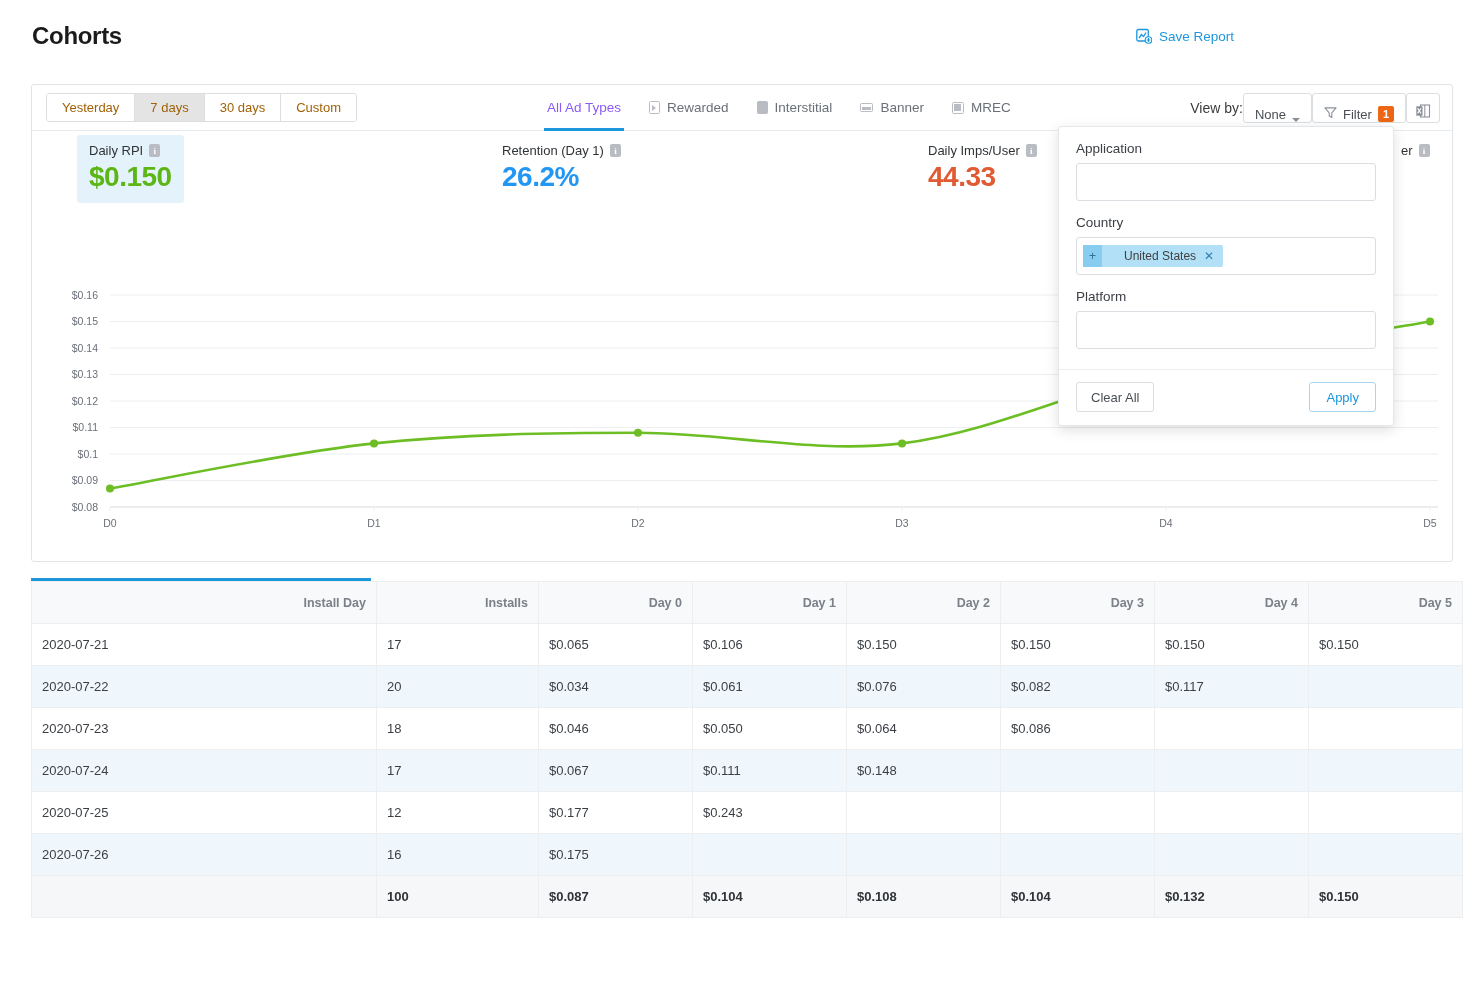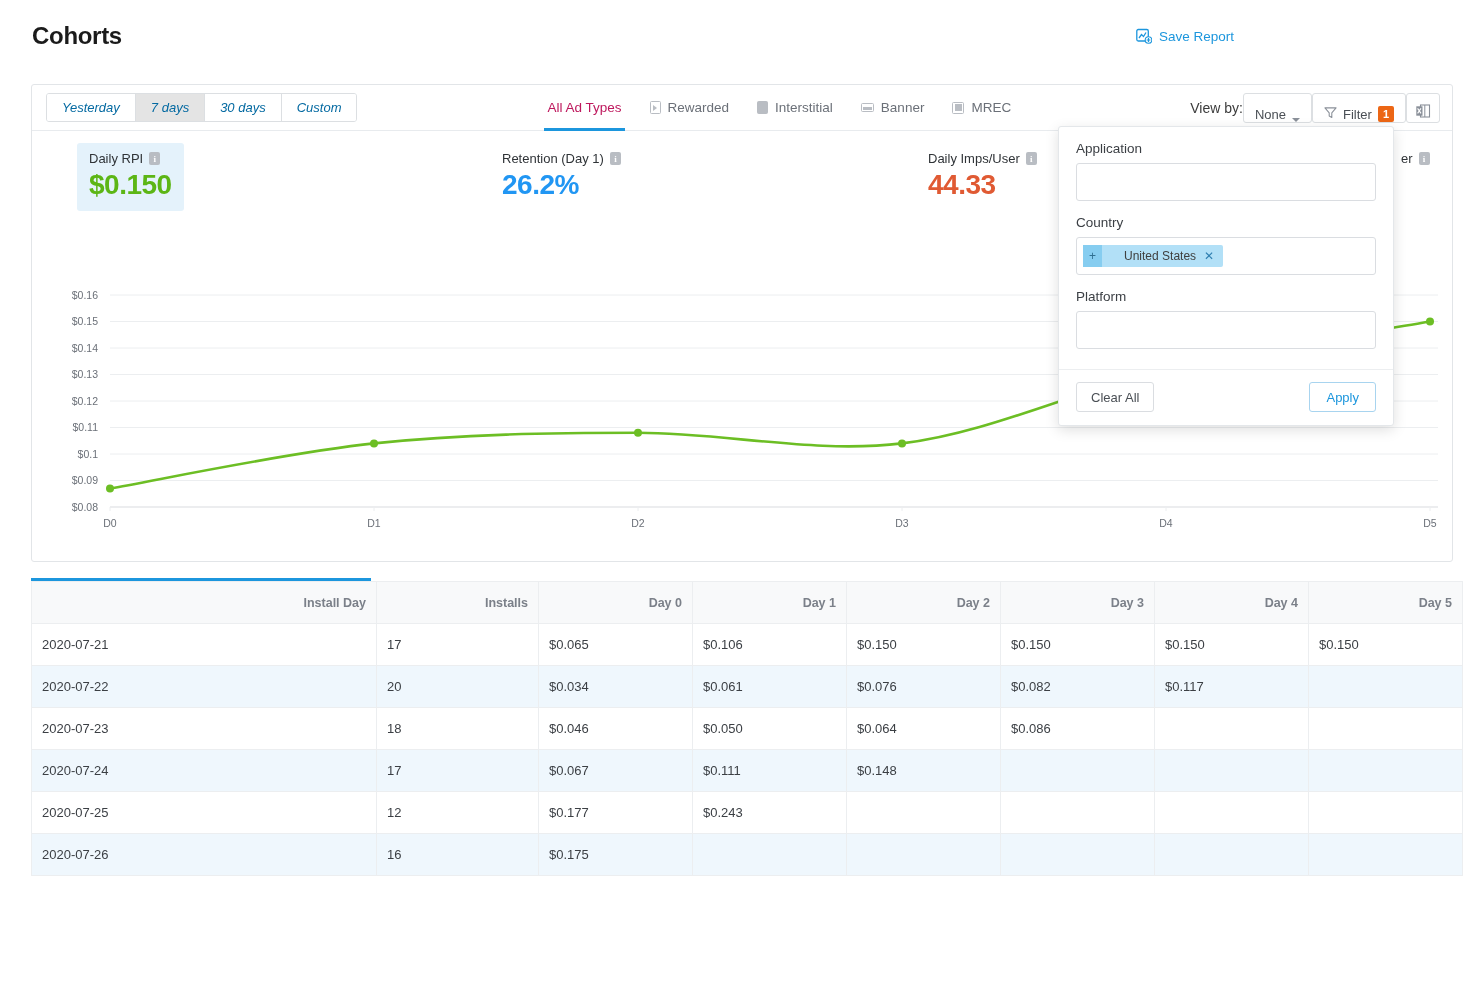--- a/index.html
+++ b/index.html
@@ -27,33 +27,33 @@
     position: absolute; left: 31px; top: 84px; width: 1422px; height: 478px;
     background: #fff; border: 1px solid #e2e5e8; border-radius: 3px;
   }
   .toolbar {
     position: relative; height: 46px; border-bottom: 1px solid #e8ebee;
     display: flex; align-items: center; padding: 0 14px;
   }
   
   .seg { display: flex; border: 1px solid #dcdfe2; border-radius: 3px; overflow: hidden; height: 29px; }
   .seg-btn {
-    padding: 0 15px; height: 27px; line-height: 27px; font-size: 13px; color: #0369a1;
-    background: #fff; border-right: 1px solid #dcdfe2; cursor: pointer; white-space: nowrap; font-style: italic;
+    padding: 0 15px; height: 27px; line-height: 27px; font-size: 13px; color: #a16207;
+    background: #fff; border-right: 1px solid #dcdfe2; cursor: pointer; white-space: nowrap;
   }
   .seg-btn:last-child { border-right: none; }
   .seg-btn.active { background: #e4e4e4; font-weight: 500; }
 
   
   .adtabs { display: flex; align-items: center; gap: 28px; margin-left: 190px; height: 46px; }
   .adtab {
     display: flex; align-items: center; gap: 7px; font-size: 13.5px; color: #6b7078;
     height: 46px; line-height: 46px; cursor: pointer; position: relative;
   }
-  .adtab.active { color: #be185d; }
+  .adtab.active { color: #8b5cf6; }
   .adtab.active::after {
     content: ""; position: absolute; left: -3px; right: -3px; bottom: 0; height: 3px; background: #1c96dd;
   }
   .adicon { width: 11px; height: 13px; border: 1.6px solid #b9bdc3; border-radius: 1.5px; position: relative; display:inline-block; }
   .adicon.rewarded::after { content:""; position:absolute; left:2px; top:3px; border-left:4px solid #b9bdc3; border-top:3px solid transparent; border-bottom:3px solid transparent;}
   .adicon.interstitial { background:#b9bdc3; border-color:#b9bdc3; }
   .adicon.banner { height: 9px; width: 13px; }
   .adicon.banner::after { content:""; position:absolute; left:1px; right:1px; bottom:1px; height:3px; background:#b9bdc3;}
   .adicon.mrec { width: 12px; height: 12px; }
   .adicon.mrec::after { content:""; position:absolute; left:1.5px; right:1.5px; top:1.5px; bottom:1.5px; background:#b9bdc3; }
@@ -63,21 +63,21 @@
   .viewby-label { font-size: 14px; color: #3b3b3b; }
   .ctl-btn {
     height: 30px; border: 1px solid #dcdfe2; border-radius: 3px; background: #fff;
     display: flex; align-items: flex-end; gap: 6px; padding: 0 11px; font-size: 13px; color: #4a4f55; cursor: pointer;
   }
   .caret { width:0; height:0; border-left:4px solid transparent; border-right:4px solid transparent; border-top:4px solid #8a9099; }
   .filter-badge { background:#ec6615; color:#fff; font-size:11px; font-weight:bold; border-radius:2px; padding:1px 5px; line-height:14px; }
   .xls-btn { width:34px; justify-content:center; padding:0; }
 
   
-  .kpi-row { position: relative; height: 68px; margin-top: 12px; }
+  .kpi-row { position: relative; height: 68px; margin-top: 4px; }
   .kpi {
     position: absolute; top: 0; padding: 8px 12px 10px 12px; border-radius: 3px; cursor: pointer;
   }
   .kpi.selected { background: #e4f2fb; }
   .kpi-label { font-size: 13px; color: #2f3337; display: flex; align-items: center; gap: 6px; white-space: nowrap; }
   .info-i {
     display:inline-flex; align-items:center; justify-content:center;
     width:11px; height:13px; background:#b9bdc3; color:#fff; border-radius:2px;
     font-size:9px; font-weight:bold; font-family:"Liberation Serif", serif;
   }
@@ -386,17 +386,27 @@
           <tr class="alt">
             <td>2020-07-26</td>
             <td>16</td>
             <td>$0.175</td>
             <td></td>
             <td></td>
             <td></td>
             <td></td>
             <td></td>
           </tr>
+          <tr class="totals">
+            <td></td>
+            <td>100</td>
+            <td>$0.087</td>
+            <td>$0.104</td>
+            <td>$0.108</td>
+            <td>$0.104</td>
+            <td>$0.132</td>
+            <td>$0.150</td>
+          </tr>
         </tbody>
     </table>
   </div>
 
 </div>
 
 </body></html>

